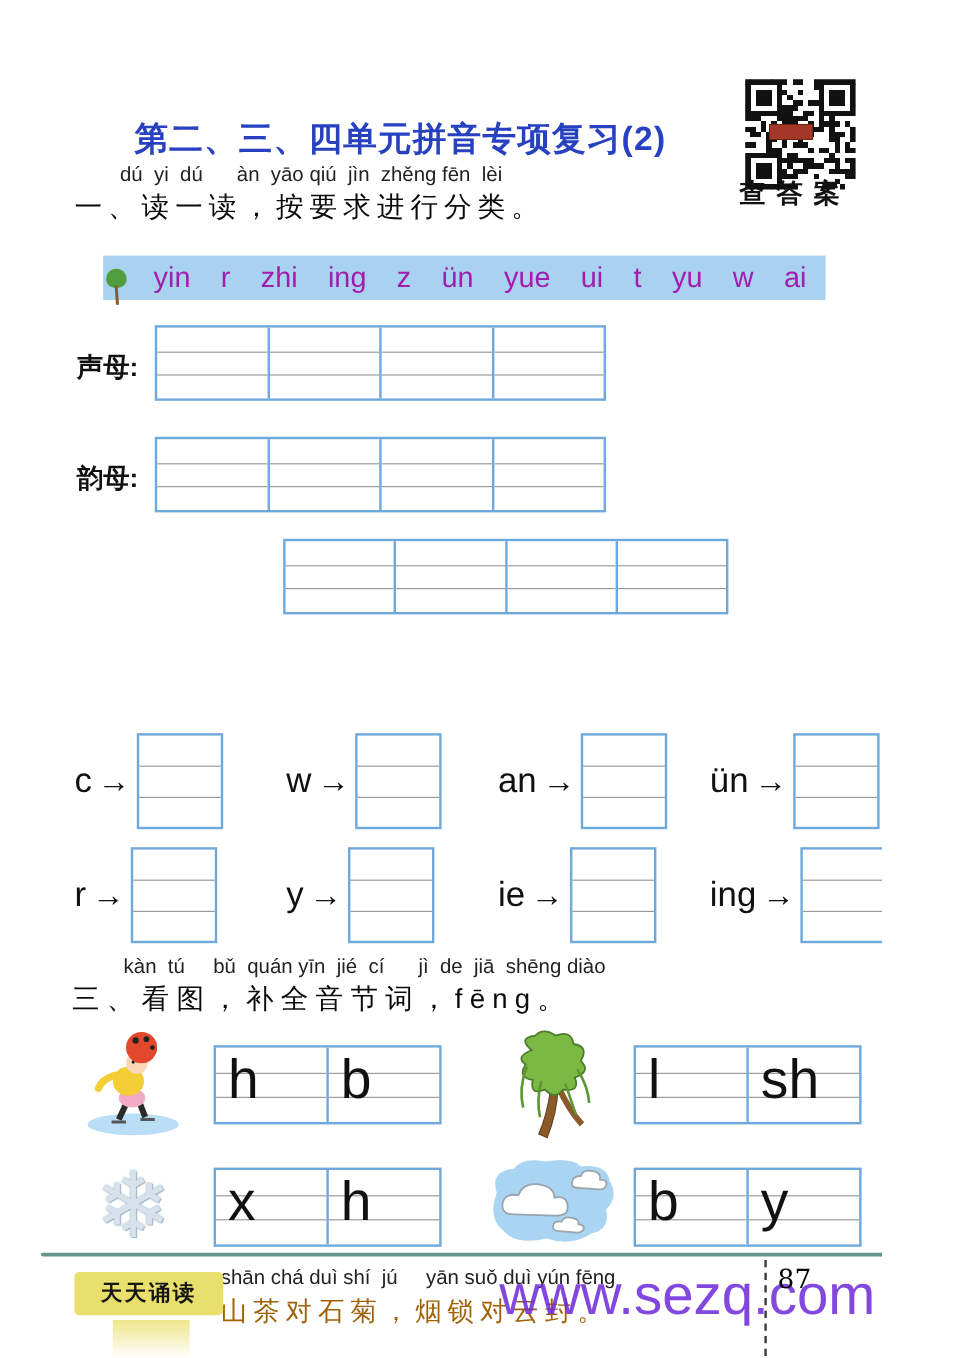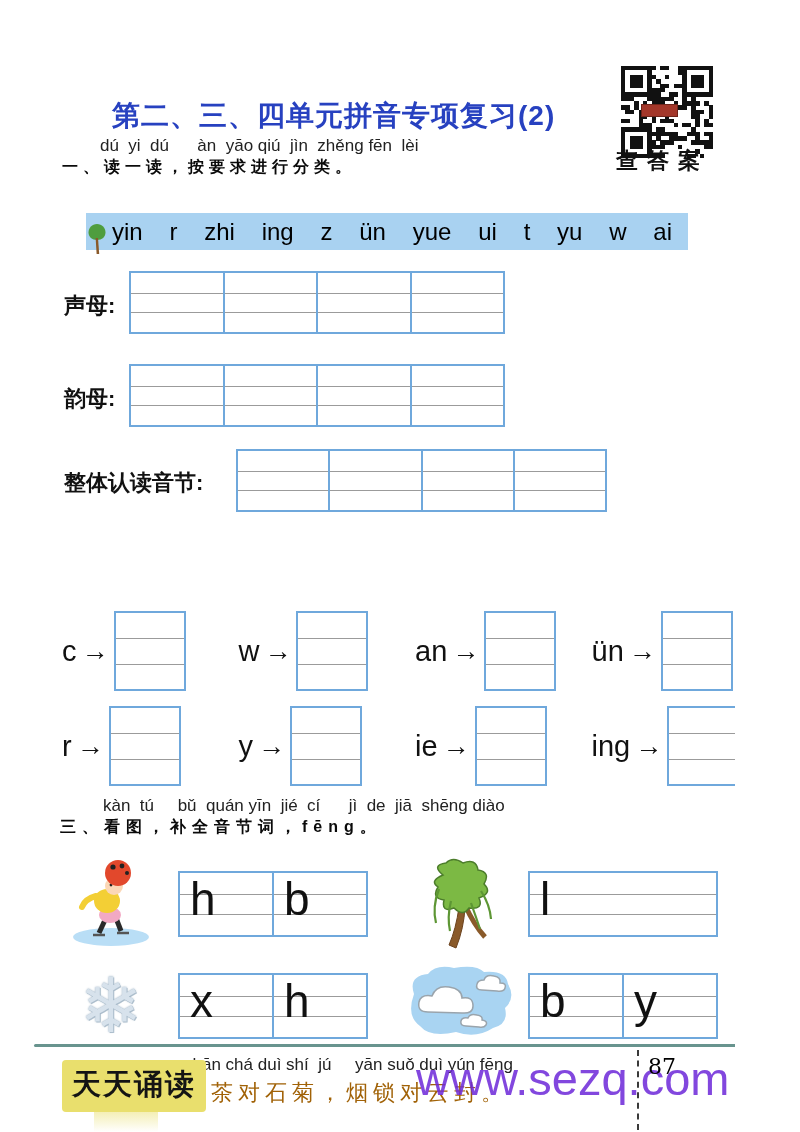--- a/index.html
+++ b/index.html
@@ -7,30 +7,30 @@
         font-family:"Liberation Sans","DejaVu Sans",sans-serif;color:#111}
 
   .title{position:absolute;left:112px;top:78px;font-size:28px;font-weight:bold;
          color:var(--title-blue,#2741c0);letter-spacing:1px;white-space:nowrap}
 
   .qr{position:absolute;left:621px;top:66px;width:92px;height:92px}
   .qr-label{position:absolute;left:616px;top:146px;font-size:22px;font-weight:600;
             letter-spacing:9px;color:#111;white-space:nowrap}
 
   .pinyin{position:absolute;font-size:17px;color:#222;white-space:pre}
-  .heading{position:absolute;font-size:16px;font-weight:bold;color:#0a0a0a;white-space:nowrap}
+  .heading{position:absolute;font-size:23px;font-weight:normal;color:#0a0a0a;white-space:nowrap}
   #h1,#h2{letter-spacing:5px}
   #h3{letter-spacing:6px}
 
   .strip{position:absolute;left:86px;top:213px;width:602px;height:37px;
          background:var(--strip-blue,#a9d2f1);display:flex;align-items:center;
          box-sizing:border-box;padding:0 16px 0 0}
   .strip .tree{flex:none;align-self:flex-end;margin:0 0 -5px 0;line-height:0}
   .strip .letters{flex:1;display:flex;justify-content:space-between;
-                  font-size:24px;color:#000000;margin-left:4px}
+                  font-size:24px;color:#a21caf;margin-left:20px}
 
   .row-label{position:absolute;font-size:22px;font-weight:600;color:#111;white-space:nowrap}
 
   .fourline{display:flex;border:2px solid var(--grid-blue,#6fa8dc);box-sizing:border-box;background:#fff}
   .fourline .cell{flex:1;position:relative;border-left:2px solid var(--grid-blue,#6fa8dc)}
   .fourline .cell:first-child{border-left:none}
   .gl{position:absolute;left:0;right:0;height:1px;background:#9b9b9b}
   .g1{top:33.3%}.g2{top:66.6%}
 
   .s1-table{position:absolute}
@@ -51,21 +51,21 @@
   .s3-item{display:flex;align-items:center;height:96px}
   .pic{width:110px;height:94px;display:flex;align-items:center;justify-content:center;flex:none;line-height:0}
   .s3-grid{width:190px;height:66px;margin-left:12px;flex:none}
   .gletter{position:absolute;left:10px;bottom:13px;font-size:46px;line-height:1;color:#111;
            font-family:"Liberation Sans",sans-serif}
   .snow{font-size:76px;line-height:1;color:#d7e2ec;text-shadow:0 0 2px #8fa6ba,1px 1px 0 #b7c6d2}
 
   .separator{position:absolute;left:34px;top:1044px;width:766px;height:3px;
              background:var(--separator,#68948e);border-radius:2px}
   .badge{position:absolute;left:62px;top:1060px;background:var(--highlight,#e9df6d);
-         padding:5px 10px 7px;font-size:29px;font-weight:bold;color:#141414;border-radius:4px;
+         padding:5px 22px 7px;font-size:18px;font-weight:bold;color:#141414;border-radius:4px;
          letter-spacing:2px;z-index:2}
   .badge-tail{position:absolute;left:94px;top:1100px;width:64px;height:32px;
               background:linear-gradient(var(--highlight,#e9df6d),rgba(233,223,109,0));opacity:.8;z-index:1}
   #fp{left:184px;top:1055px}
   .f-text{position:absolute;left:184px;top:1078px;font-size:22px;letter-spacing:5px;
           color:#a16207;z-index:1;white-space:nowrap}
   .vdash{position:absolute;left:637px;top:1050px;height:80px;border-left:2px dashed #3a3a3a;z-index:4}
   .pageno{position:absolute;left:648px;top:1054px;font-size:22px;font-weight:normal;
           font-family:"DejaVu Serif","Liberation Serif",serif;color:#000;z-index:6}
   .watermark{position:absolute;left:416px;top:1051px;font-size:47px;color:#6d28d9;opacity:.85;
@@ -374,21 +374,20 @@
           <i class="gl g1"></i>
           <i class="gl g2"></i>
         </div>
         <div class="cell">
           <i class="gl g1"></i>
           <i class="gl g2"></i>
         </div>
       </div>
     </div>
 
-  <span class="row-label" style="left:64px;top:468px">整体认读音节:</span>
   <div class="s1-table" id="t3">
       <div class="fourline">
         <div class="cell">
           <i class="gl g1"></i>
           <i class="gl g2"></i>
         </div>
         <div class="cell">
           <i class="gl g1"></i>
           <i class="gl g2"></i>
         </div>
@@ -534,20 +533,25 @@
               <path d="M70 34 q9 14 10 28"></path>
             </g>
           </svg>
         </div>
         <div class="fourline s3-grid">
           <div class="cell">
             <i class="gl g1"></i>
             <i class="gl g2"></i>
             <span class="gletter">l</span>
           </div>
+          <div class="cell">
+            <i class="gl g1"></i>
+            <i class="gl g2"></i>
+            <span class="gletter">sh</span>
+          </div>
         </div>
       </div>
       <div class="s3-item">
         <div class="pic">
           <div class="snow">❄</div>
         </div>
         <div class="fourline s3-grid">
           <div class="cell">
             <i class="gl g1"></i>
             <i class="gl g2"></i>

